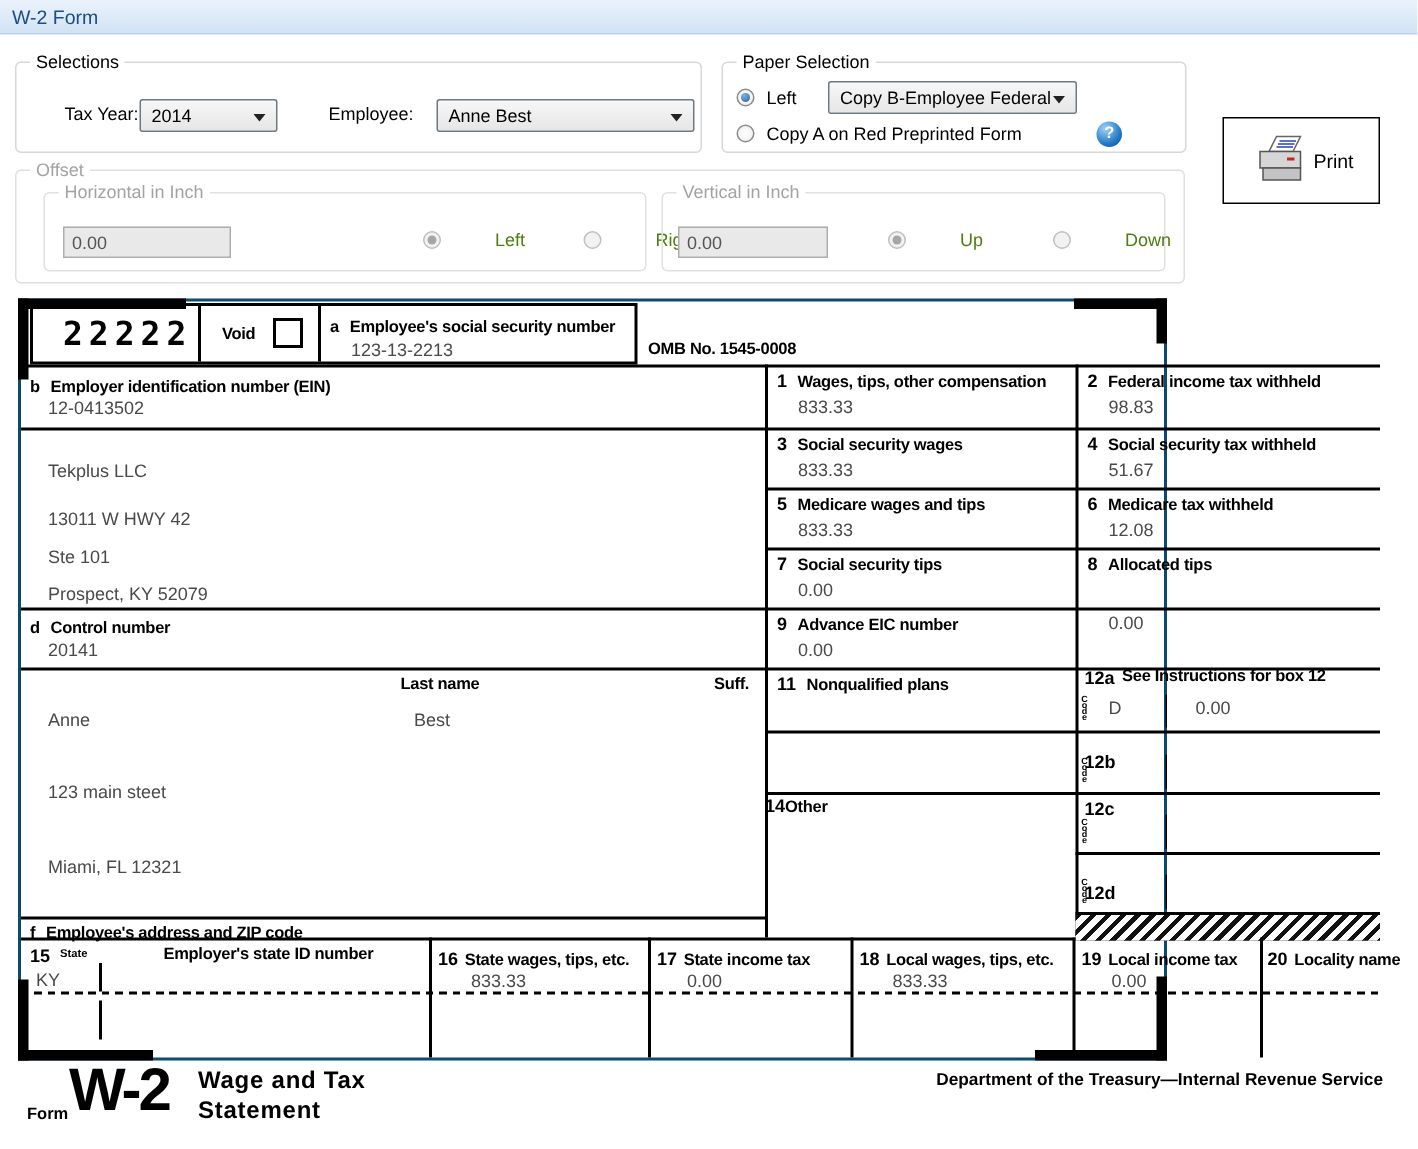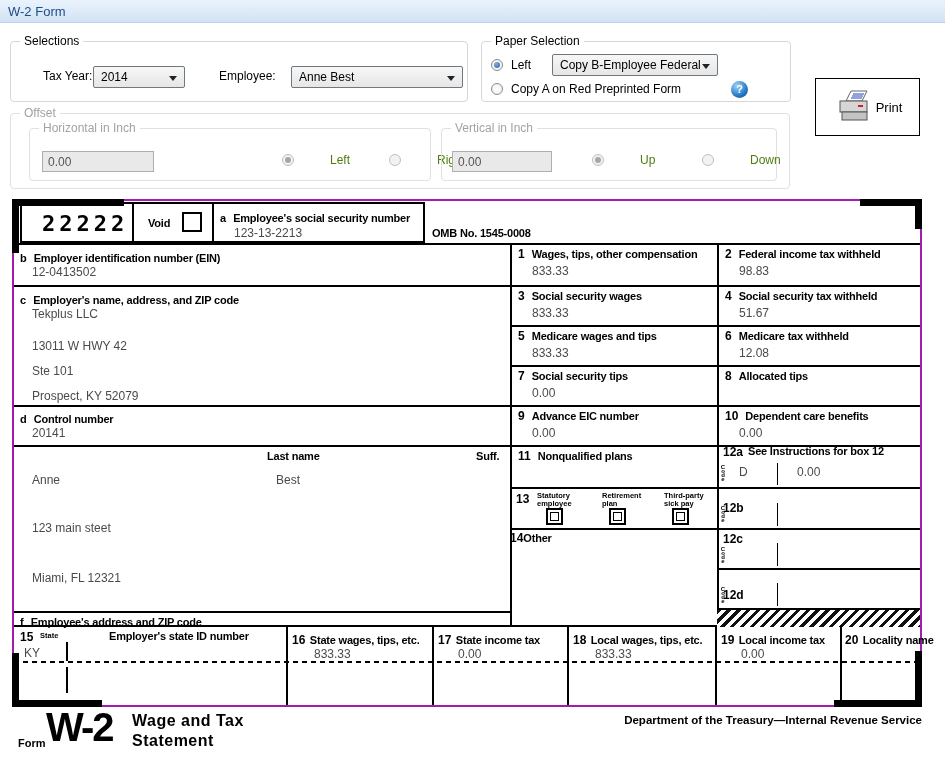--- a/index.html
+++ b/index.html
@@ -32,21 +32,21 @@
   input.txt-dis{box-sizing:border-box;height:21px;border:1px solid #aeaeae;
     background:#e9e9e9;color:#555;font-size:12px;padding:0 0 0 5px;
     font-family:"Liberation Sans",sans-serif;}
   .printbtn{box-sizing:border-box;border:1px solid #000;background:#fff;display:flex;
     align-items:center;justify-content:center;font-size:13px;cursor:pointer;gap:1px;}
   .helpicon{width:17px;height:17px;border-radius:50%;
     background:radial-gradient(circle at 35% 28%,#9ed4f5,#2377c6 62%,#0d4c94);
     color:#fff;font-size:11px;font-weight:bold;text-align:center;line-height:17px;cursor:pointer;}
 
   
-  .form{left:12px;top:199px;width:910px;height:508px;border:2px solid #a21caf;
+  .form{left:12px;top:199px;width:766px;height:508px;border:2px solid #0c4a6e;
     box-sizing:border-box;background:#fff;text-decoration:underline;}
   .hline{position:absolute;height:2px;background:#000;}
   .vline{position:absolute;width:2px;background:#000;}
   .dashline{position:absolute;height:2px;
     background:repeating-linear-gradient(90deg,#000 0 5px,transparent 5px 9px);}
   .hatch{position:absolute;border-top:2px solid #000;
     background:repeating-linear-gradient(135deg,#111 0 3px,#fff 3px 7px);}
   .cmark{position:absolute;background:#000;}
   .blab{font-weight:bold;font-size:11px;letter-spacing:-0.2px;white-space:nowrap;}
   .blet{font-weight:bold;font-size:11px;margin-right:7px;}
@@ -181,23 +181,20 @@
   <div class="hline" style="left:0;top:424px;width:906px;"></div>
   <div class="vline" style="left:496px;top:42px;height:382px;"></div>
   <div class="vline" style="left:703px;top:42px;height:382px;"></div>
   <div class="hatch" style="left:703px;top:407px;width:203px;height:17px;"></div>
 
   <div class="abs" style="left:6px;top:47px;">
     <span class="blet">b</span><span class="blab">Employer identification number (EIN)</span>
   </div>
   <div class="abs bval" style="left:18px;top:64px;">12-0413502</div>
 
-  <div class="abs" style="left:6px;top:89px;">
-    <span class="blet">c</span><span class="blab">Employer's name, address, and ZIP code</span>
-  </div>
   <div class="abs bval" style="left:18px;top:106px;">Tekplus LLC</div>
   <div class="abs bval" style="left:18px;top:138px;">13011 W HWY 42</div>
   <div class="abs bval" style="left:18px;top:163px;">Ste 101</div>
   <div class="abs bval" style="left:18px;top:188px;">Prospect, KY 52079</div>
 
   <div class="abs" style="left:6px;top:208px;">
     <span class="blet">d</span><span class="blab">Control number</span>
   </div>
   <div class="abs bval" style="left:18px;top:225px;">20141</div>
 
@@ -269,24 +266,20 @@
     <div class="mval"></div>
   </div>
   <div class="abs mcell" style="left:496px;top:204px;width:207px;height:40px;">
     <div class="mhead">
         <span class="mnum">9</span>
         <span class="blab">Advance EIC number</span>
       </div>
     <div class="mval">0.00</div>
   </div>
   <div class="abs mcell" style="left:703px;top:204px;width:203px;height:40px;">
-    <div class="mhead">
-        <span class="mnum">10</span>
-        <span class="blab">Dependent care benefits</span>
-      </div>
     <div class="mval">0.00</div>
   </div>
 
   <div class="abs mcell" style="left:496px;top:244px;width:207px;height:42px;text-align:center;">
     <div class="mhead">
         <span class="mnum">11</span>
         <span class="blab">Nonqualified plans</span>
       </div>
   </div>
 
@@ -294,29 +287,20 @@
     <div class="mhead" style="padding-left:6px;gap:5px;display:flex;">
         <span class="mnum">12a</span>
         <span class="blab">See Instructions for box 12</span>
       </div>
     <span class="vcode" style="left:3px;top:19px;">Code</span>
     <span class="abs bval" style="left:22px;top:20px;">D</span>
     <div class="abs" style="left:60px;top:18px;width:1px;height:22px;background:#000;"></div>
     <span class="abs bval" style="left:80px;top:20px;">0.00</span>
   </div>
 
-  <div class="abs" style="left:496px;top:286px;width:207px;height:41px;">
-    <span class="abs mnum" style="left:6px;top:5px;">13</span>
-    <span class="abs tiny" style="left:27px;top:5px;width:52px;">Statutory employee</span>
-    <span class="abs tiny" style="left:92px;top:5px;width:52px;">Retirement plan</span>
-    <span class="abs tiny" style="left:154px;top:5px;width:52px;">Third-party sick pay</span>
-    <div class="abs cbox double" style="left:36px;top:21px;width:17px;height:17px;"></div>
-    <div class="abs cbox double" style="left:99px;top:21px;width:17px;height:17px;"></div>
-    <div class="abs cbox double" style="left:162px;top:21px;width:17px;height:17px;"></div>
-  </div>
 
   <div class="abs" style="left:703px;top:286px;width:203px;height:41px;">
     <span class="abs mnum" style="left:6px;top:14px;">12b</span>
     <span class="vcode" style="left:3px;top:18px;">Code</span>
     <div class="abs" style="left:60px;top:16px;width:1px;height:23px;background:#000;"></div>
   </div>
 
   <div class="abs" style="left:496px;top:327px;width:207px;height:97px;">
     <div class="mhead"><span class="mnum">14</span><span class="blab">Other</span></div>
   </div>

